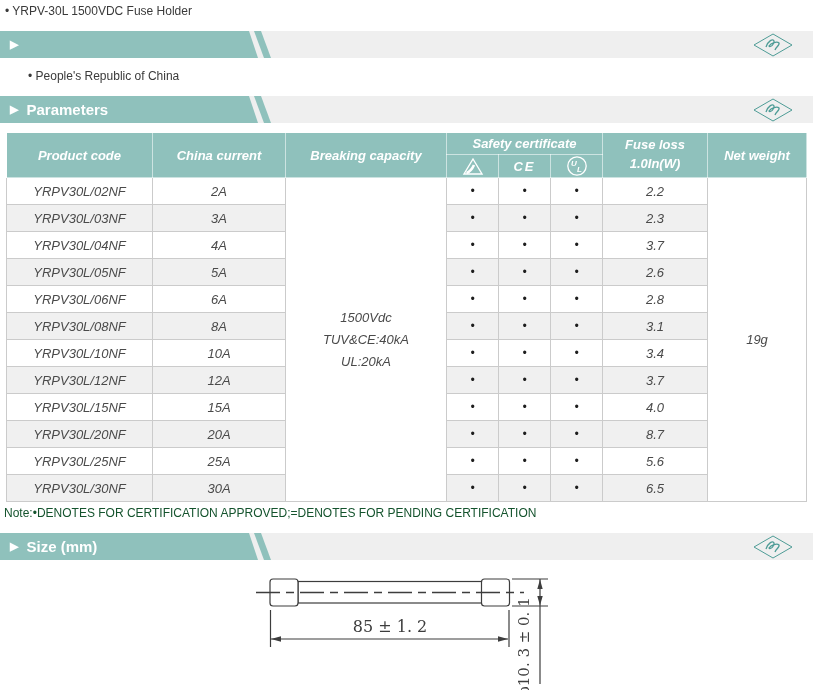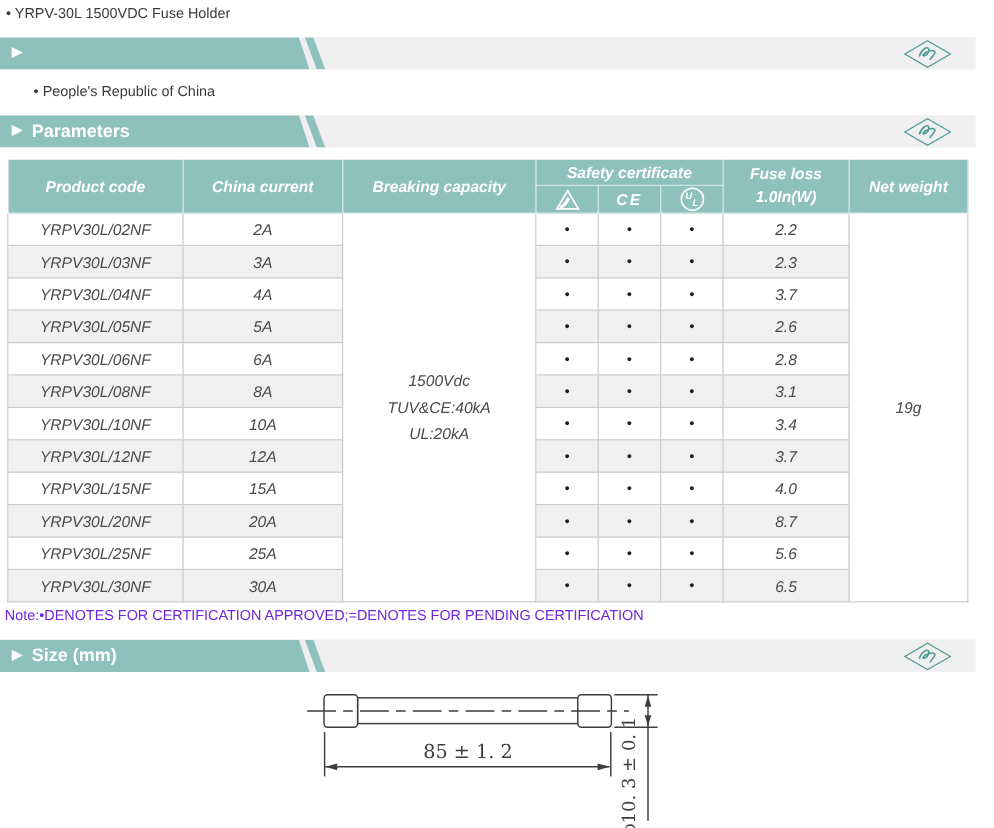--- a/index.html
+++ b/index.html
@@ -52,21 +52,21 @@
   }
   table.params tbody tr:nth-child(even) td.stripe { background:#f0f0f0; }
   table.params td.merged { background:#fff; vertical-align:middle; }
   .bc-lines { display:flex; flex-direction:column; gap:7px; font-size:13px;justify-content:center; }
   .ph-two { line-height:1.45; }
   .dot { font-size:12px; color:#1d1d1d; }
 
   .cert-ico { display:inline-block; vertical-align:middle; }
   .ce-text { color:#fff; font-size:13px; font-weight:bold; letter-spacing:2px; }
 
-  .note-line { font-size:12px; color:#6d28d9; padding-left:4px; margin-top:4px; }
+  .note-line { font-size:12px; color:#14532d; padding-left:4px; margin-top:4px; }
 
   .drawing-wrap { margin-top:2px; }
   .dim-text { font-family:"DejaVu Serif", serif; fill:#3d3d3d; }
 </style>
 </head>
 <body>
 
 <div class="bullet-line title-line">• YRPV-30L 1500VDC Fuse Holder</div>
 
 <div class="banner">

